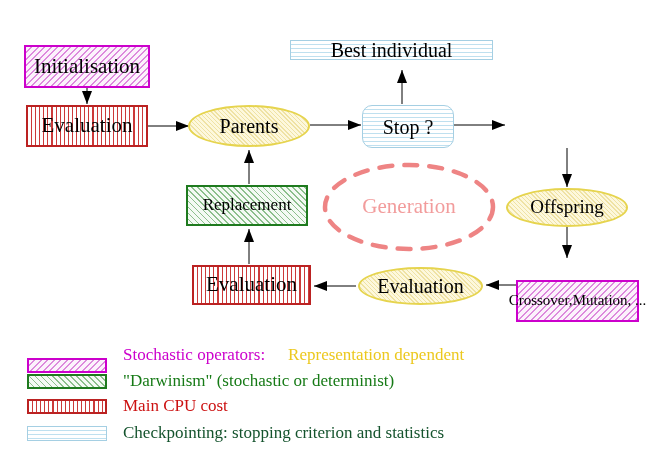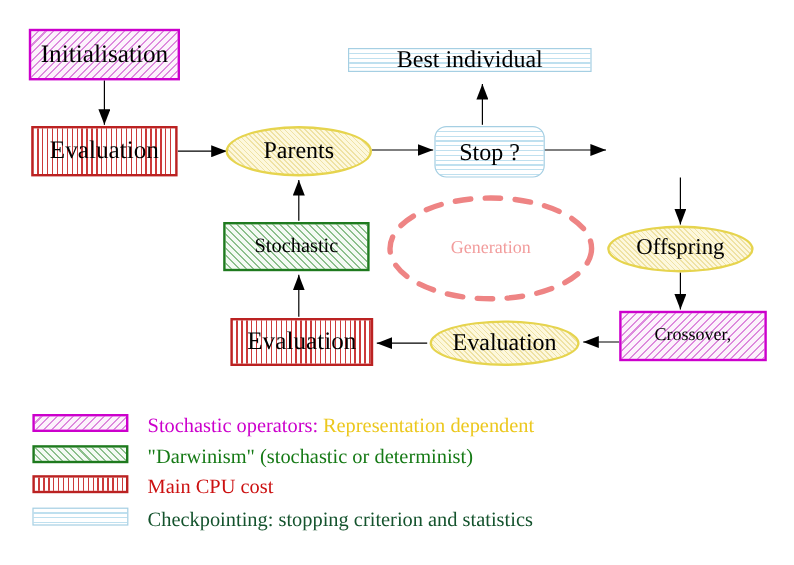--- a/index.html
+++ b/index.html
@@ -27,20 +27,21 @@
     text-align: center;
     line-height: 1.1;
     white-space: nowrap;
   }
   
   .hatch-magenta {
     border: 2px solid #cc00cc;
     background-color: #fcf2fc;
     background-image: repeating-linear-gradient(135deg,
       rgba(0,0,0,0) 0, rgba(0,0,0,0) 3.4px, #dd8add 3.4px, #dd8add 4.6px);
+    margin-top: 21px;
   }
   .stripe-red {
     border: 2px solid #bb2222;
     background-color: #ffffff;
     background-image: repeating-linear-gradient(90deg,
       rgba(0,0,0,0) 0, rgba(0,0,0,0) 3px, #cc3a3a 3px, #cc3a3a 4.1px);
   }
   .hatch-green {
     border: 2px solid #1e7a1e;
     background-color: #f4faf4;
@@ -69,44 +70,45 @@
   .n-stop        { left: 362px; top: 105px; width: 92px;  height: 43px; font-size: 20px; border-radius: 10px; }
   .n-selection   { left: 506px; top: 103px; width: 120px; height: 44px; font-size: 21px; }
   .n-replacement { left: 186px; top: 185px; width: 122px; height: 41px; font-size: 17px; }
   .n-genitors    { left: 506px; top: 188px; width: 122px; height: 39px; font-size: 19px; }
   .n-eval-bot    { left: 192px; top: 265px; width: 119px; height: 40px; font-size: 21px; }
   .n-offspring   { left: 358px; top: 267px; width: 125px; height: 38px; font-size: 20px; }
   .n-crossover   { left: 516px; top: 259px; width: 123px; height: 42px; font-size: 15px; }
   .n-crossover .lines { display: flex; flex-direction: row; line-height: 1.3; }
   .n-generation-label {
     left: 325px; top: 194px; width: 168px; height: 26px;
-    font-size: 15px; color: #f29c9c; background: transparent; border: none;
+    font-size: 21px; color: #f29c9c; background: transparent; border: none;
   }
   
   .legend-row {
     position: absolute;
     left: 27px;
     height: 20px;
     display: flex;
+    align-items: center;
     font-size: 17px;
     white-space: nowrap;
   }
   .lr1 { top: 345px; }
   .lr2 { top: 371px; }
   .lr3 { top: 396px; }
   .lr4 { top: 423px; }
   .swatch {
     box-sizing: border-box;
     width: 80px;
     height: 15px;
     margin-right: 16px;
     flex: 0 0 auto;
   }
   .t-magenta { color: #cc00cc; }
-  .t-yellow  { color: #ecc81e; margin-left: 4px; }
+  .t-yellow  { color: #ecc81e; margin-left: 23px; }
   .t-green   { color: #167a16; }
   .t-red     { color: #cc1111; }
   .t-cyan    { color: #14532d; }
 </style>
 </head>
 <body>
 
 <div class="canvas">
 
   <svg class="overlay" viewBox="0 0 662 471" xmlns="http://www.w3.org/2000/svg">
@@ -144,21 +146,21 @@
   <div class="node stripe-cyan n-best">
     <span>Best individual</span>
   </div>
 
   <div class="node stripe-cyan n-stop">
     <span>Stop ?</span>
   </div>
 
 
   <div class="node hatch-green n-replacement">
-    <span>Stochastic</span>
+    <span>Replacement</span>
   </div>
 
   <div class="node n-generation-label">
     <span>Generation</span>
   </div>
 
   <div class="node ellipse-yellow n-genitors">
     <span>Offspring</span>
   </div>
 
@@ -166,20 +168,21 @@
     <span>Evaluation</span>
   </div>
 
   <div class="node ellipse-yellow n-offspring">
     <span>Evaluation</span>
   </div>
 
   <div class="node hatch-magenta n-crossover">
     <span class="lines">
       <span>Crossover,</span>
+      <span>Mutation, ...</span>
     </span>
   </div>
 
   <div class="legend-row lr1">
     <span class="swatch hatch-magenta"></span>
     <span class="t-magenta">Stochastic operators:</span>
     <span class="t-yellow">Representation dependent</span>
   </div>
 
   <div class="legend-row lr2">

